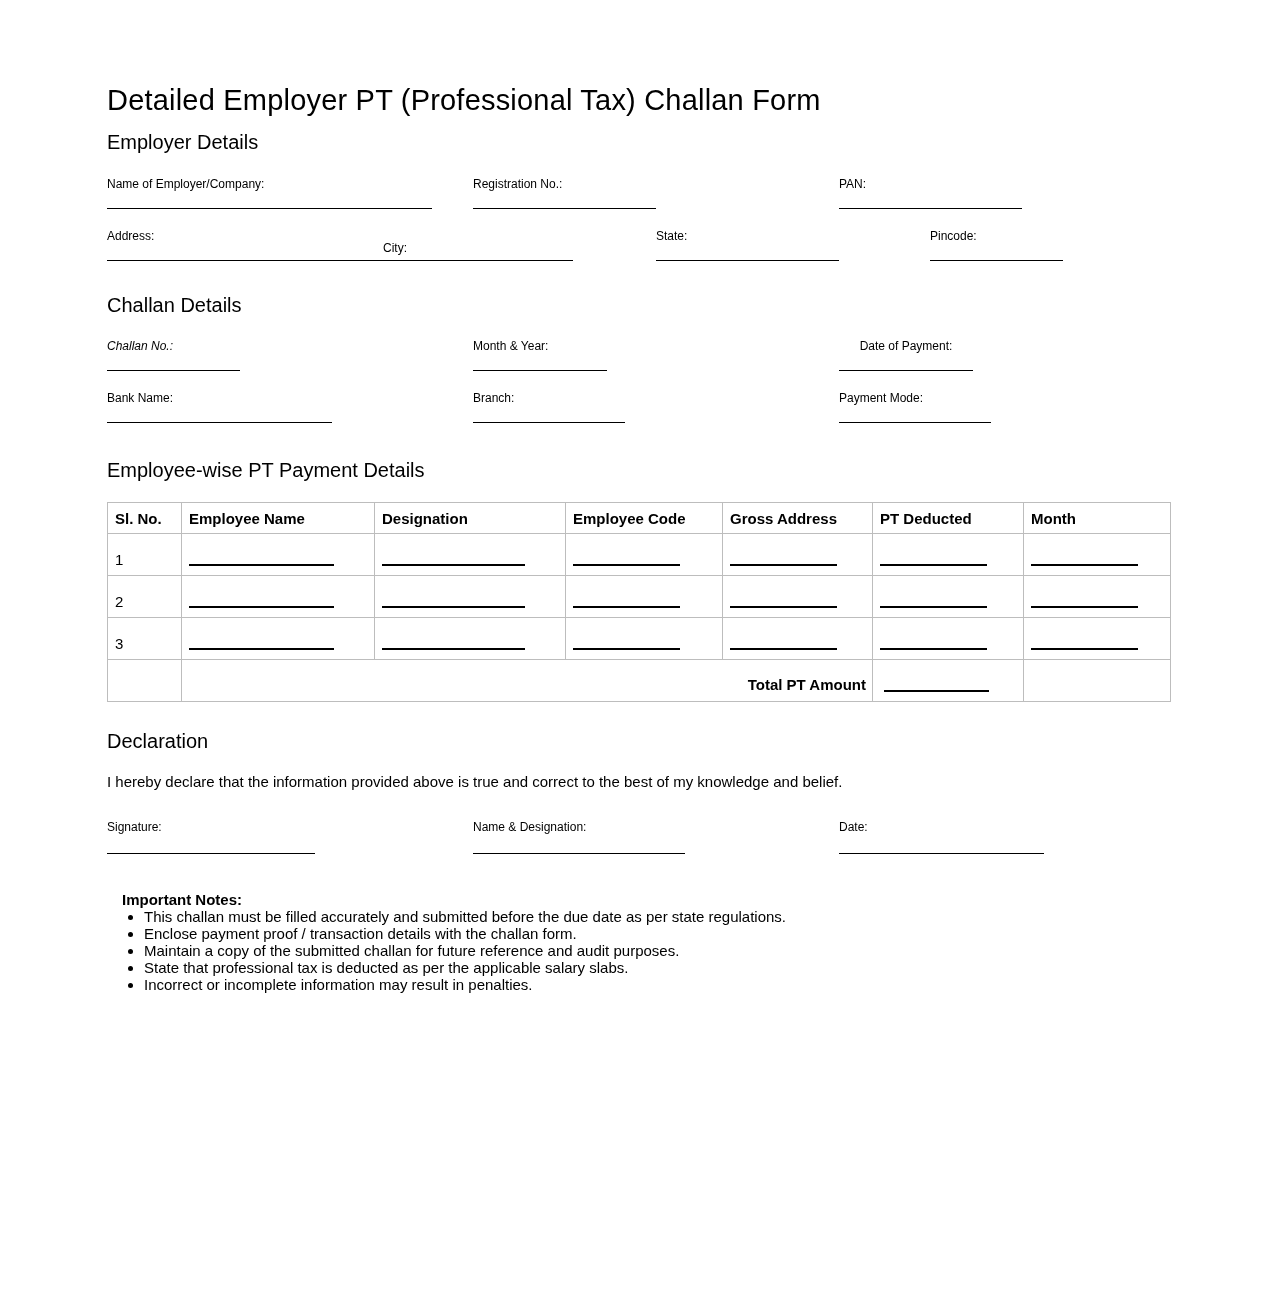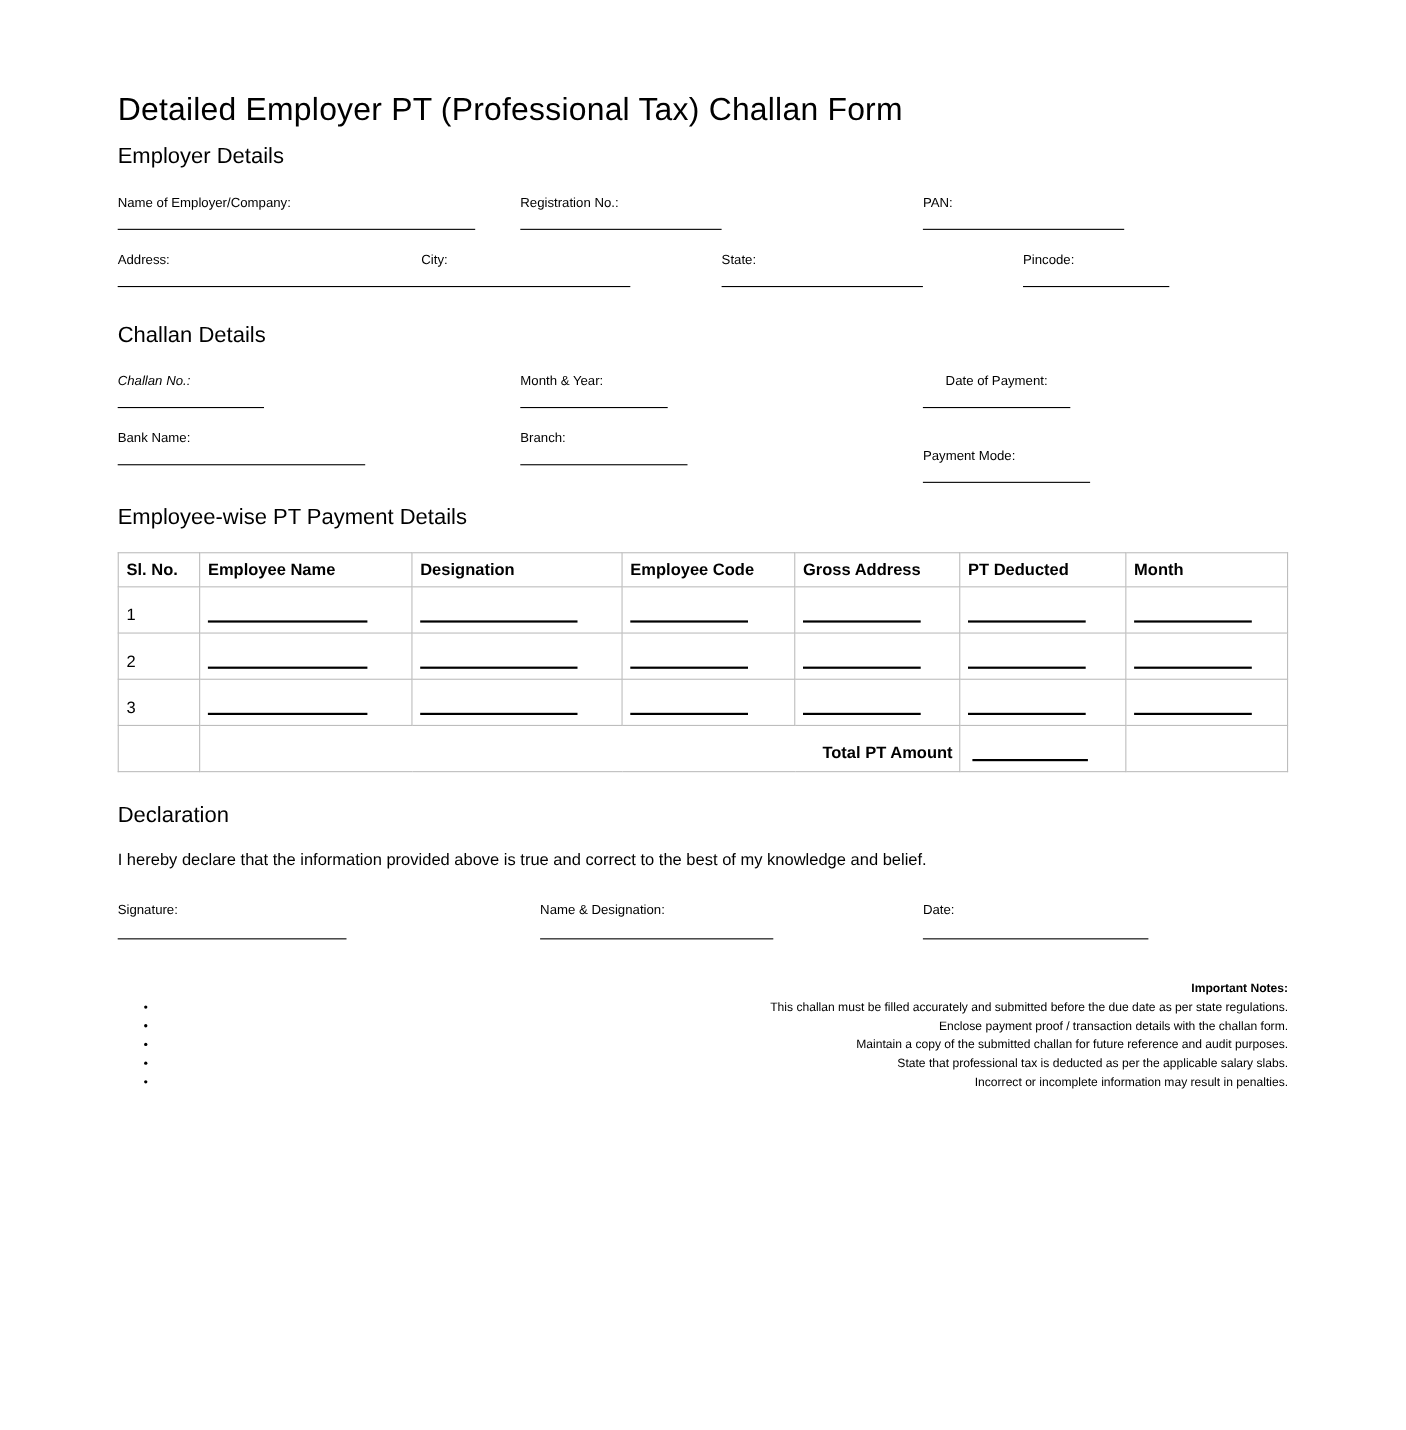--- a/index.html
+++ b/index.html
@@ -37,21 +37,21 @@
     height: 30px; vertical-align: middle; padding-left: 7px;
   }
   .pt-table td { height: 34px; vertical-align: bottom; font-size: 15px; }
   .pt-table td.slno { padding: 0 0 7px 7px; }
   .cell-line { border-bottom: 2px solid #000; margin: 0 0 9px 7px; height: 0; }
   .total-row td { height: 33px; }
   td.total-label { font-weight: 700; text-align: right; padding: 0 6px 8px 0; white-space: nowrap; }
 
   .declaration-text { font-size: 15px; line-height: 17px; margin: 20px 0 0 0; }
 
-  .notes { margin: 36px 0 0 15px; font-size: 11px; text-align: right; }
+  .notes { margin: 36px 0 0 15px; font-size: 15px; }
   .notes-heading { font-weight: 700; line-height: 17px; }
   .notes ul { margin: 0; padding: 0 0 0 22px; }
   .notes li { line-height: 17px; }
 </style>
 </head>
 <body>
 
 <div class="page">
 
   <h1 class="form-title">Detailed Employer PT (Professional Tax) Challan Form</h1>
@@ -70,21 +70,21 @@
     <div class="field" style="left:732px; width:183px;">
       <div class="label">PAN:</div>
       <div class="line"></div>
     </div>
   </div>
 
   <div class="form-row row-2">
     <div class="field" style="left:0; width:466px;">
       <div class="label-strip">
         <span class="label inner-label" style="left:0;">Address:</span>
-        <span class="label inner-label" style="left:276px;">City:</span>
+        <span class="label inner-label" style="left:276px;margin-top:12px;">City:</span>
       </div>
       <div class="line"></div>
     </div>
     <div class="field" style="left:549px; width:183px;">
       <div class="label">State:</div>
       <div class="line"></div>
     </div>
     <div class="field" style="left:823px; width:133px;">
       <div class="label">Pincode:</div>
       <div class="line"></div>
@@ -110,21 +110,21 @@
 
   <div class="form-row crow-2">
     <div class="field" style="left:0; width:225px;">
       <div class="label">Bank Name:</div>
       <div class="line"></div>
     </div>
     <div class="field" style="left:366px; width:152px;">
       <div class="label">Branch:</div>
       <div class="line"></div>
     </div>
-    <div class="field" style="left:732px; width:152px;margin-top:16px;">
+    <div class="field" style="left:732px; width:152px;">
       <div class="label">Payment Mode:</div>
       <div class="line"></div>
     </div>
   </div>
 
   <h2 class="section-heading" id="table-heading">Employee-wise PT Payment Details</h2>
 
   <table class="pt-table">
     <colgroup>
       <col style="width:74px;">
@@ -222,21 +222,21 @@
   </table>
 
   <h2 class="section-heading" id="declaration-heading">Declaration</h2>
   <p class="declaration-text">I hereby declare that the information provided above is true and correct to the best of my knowledge and belief.</p>
 
   <div class="form-row sig-row">
     <div class="field" style="left:0; width:208px;">
       <div class="label">Signature:</div>
       <div class="line"></div>
     </div>
-    <div class="field" style="left:384px; width:212px;">
+    <div class="field" style="left:366px; width:212px;">
       <div class="label">Name &amp; Designation:</div>
       <div class="line"></div>
     </div>
     <div class="field" style="left:732px; width:205px;">
       <div class="label">Date:</div>
       <div class="line"></div>
     </div>
   </div>
 
   <div class="notes">

